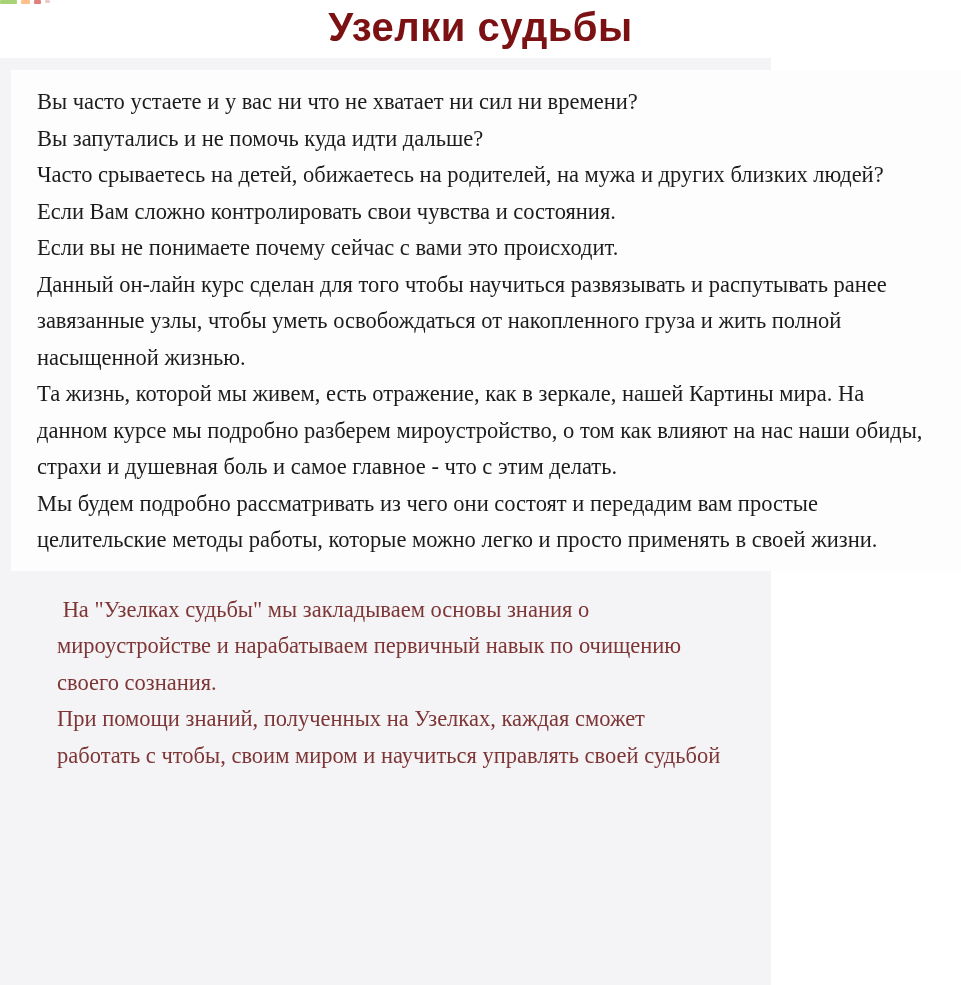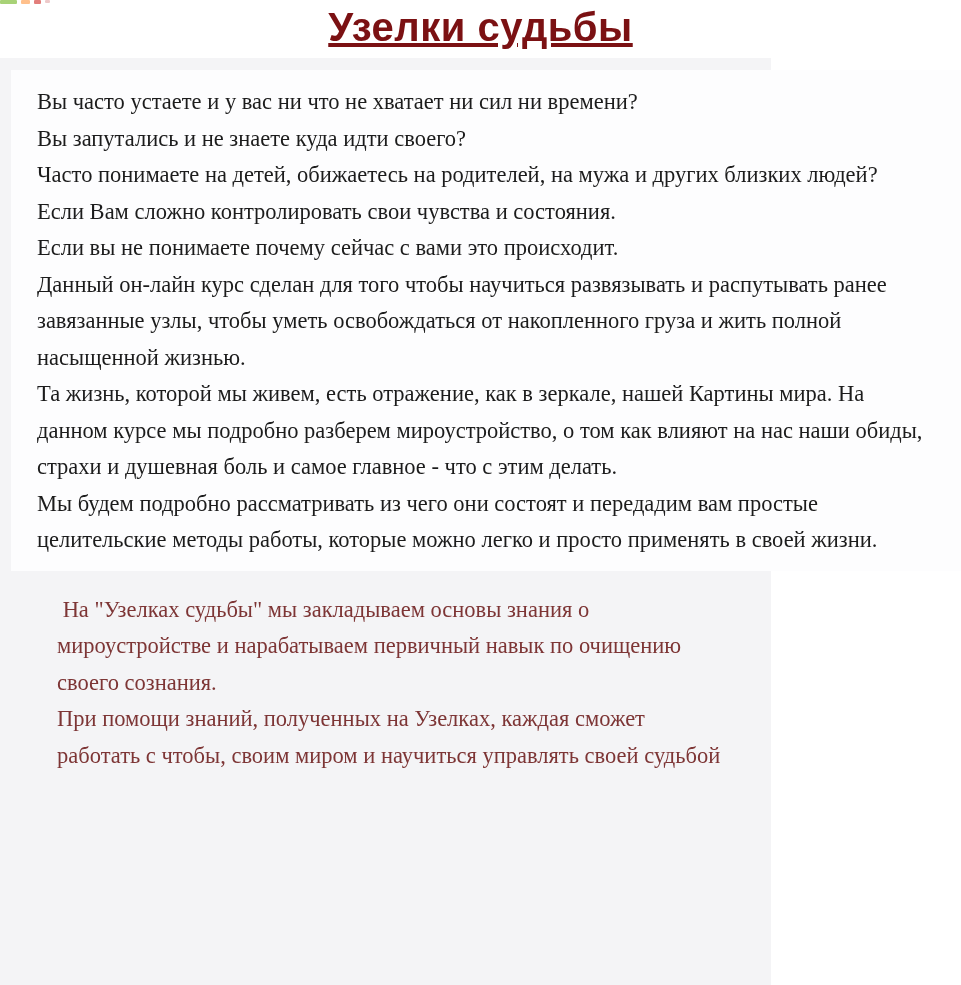--- a/index.html
+++ b/index.html
@@ -38,21 +38,20 @@
   .page-title {
     margin: 0;
     padding-top: 4px;
     text-align: center;
     font-family: "Liberation Sans", "DejaVu Sans", sans-serif;
     font-weight: bold;
     font-size: 40px;
     line-height: 46px;
     letter-spacing: 0.5px;
     color: #7b1113;
-    text-decoration: underline;
   }
 
   .panel {
     box-sizing: border-box;
     width: 771px;
     height: 927px;
     background: #f4f4f6;
     padding: 12px 0 0 11px;
   }
 
@@ -92,22 +91,22 @@
 </div>
 
 <header class="page-header">
   <h1 class="page-title">Узелки судьбы</h1>
 </header>
 
 <div class="panel">
 
   <section class="content-box">
     <p>Вы часто устаете и у вас ни что не хватает ни сил ни времени?</p>
-    <p>Вы запутались и не знаете куда идти своего?</p>
-    <p>Часто понимаете на детей, обижаетесь на родителей, на мужа и других близких людей?</p>
+    <p>Вы запутались и не помочь куда идти дальше?</p>
+    <p>Часто срываетесь на детей, обижаетесь на родителей, на мужа и других близких людей?</p>
     <p>Если Вам сложно контролировать свои чувства и состояния.</p>
     <p>Если вы не понимаете почему сейчас с вами это происходит.</p>
     <p>Данный он-лайн курс сделан для того чтобы научиться развязывать и распутывать ранее завязанные узлы, чтобы уметь освобождаться от накопленного груза и жить полной насыщенной жизнью.</p>
     <p>Та жизнь, которой мы живем, есть отражение, как в зеркале, нашей Картины мира. На данном курсе мы подробно разберем мироустройство, о том как влияют на нас наши обиды, страхи и душевная боль и самое главное - что с этим делать.</p>
     <p>Мы будем подробно рассматривать из чего они состоят и передадим вам простые целительские методы работы, которые можно легко и просто применять в своей жизни.</p>
   </section>
 
   <section class="summary-block">
     <p> На "Узелках судьбы" мы закладываем основы знания о мироустройстве и нарабатываем первичный навык по очищению своего сознания.</p>
     <p>При помощи знаний, полученных на Узелках, каждая сможет работать с чтобы, своим миром и научиться управлять своей судьбой</p>

